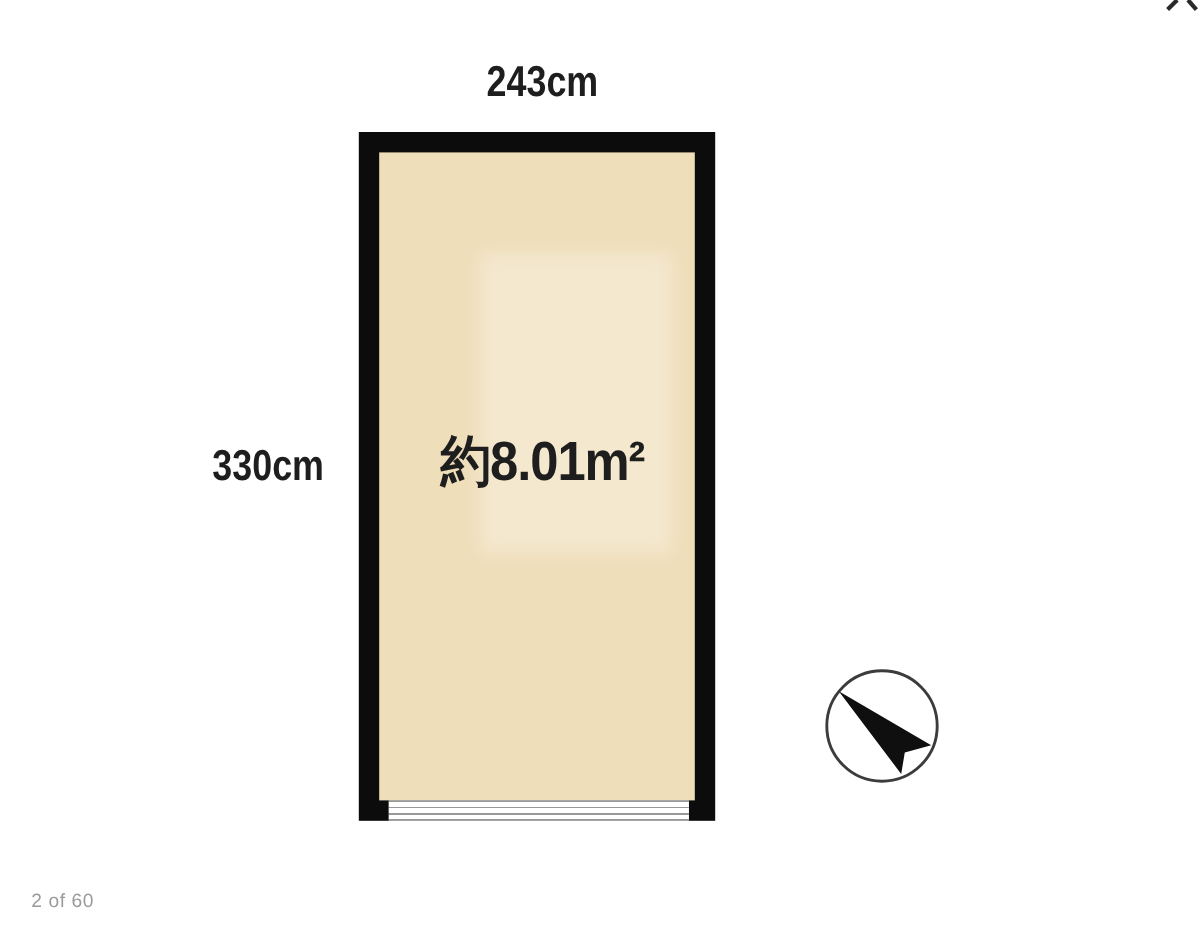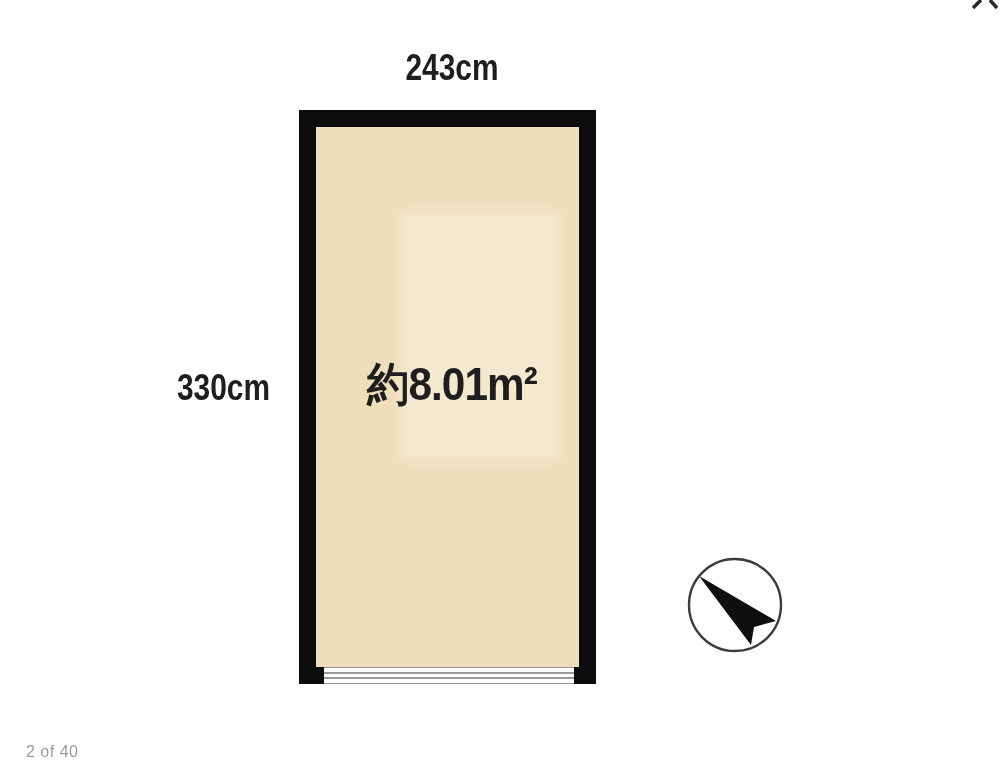--- a/index.html
+++ b/index.html
@@ -126,15 +126,15 @@
     <div class="window-band" style="--winline: #989898;"></div>
   </div>
 
   <div class="area-label" style="color: rgb(30, 30, 30);">約8.01m²</div>
 
   <svg class="compass" viewBox="0 0 104 104" xmlns="http://www.w3.org/2000/svg">
     <circle cx="52" cy="52" r="46" fill="none" stroke-width="2.4" stroke="#3c3c3c"></circle>
     <polygon points="16,23 93,68 71,74 68,92" fill="#0f0f0f"></polygon>
   </svg>
 
-  <div class="pagination" style="color: rgb(155, 155, 155);">2 of 40</div>
+  <div class="pagination" style="color: rgb(155, 155, 155);">2 of 60</div>
 
 </div>
 
 </body></html>

